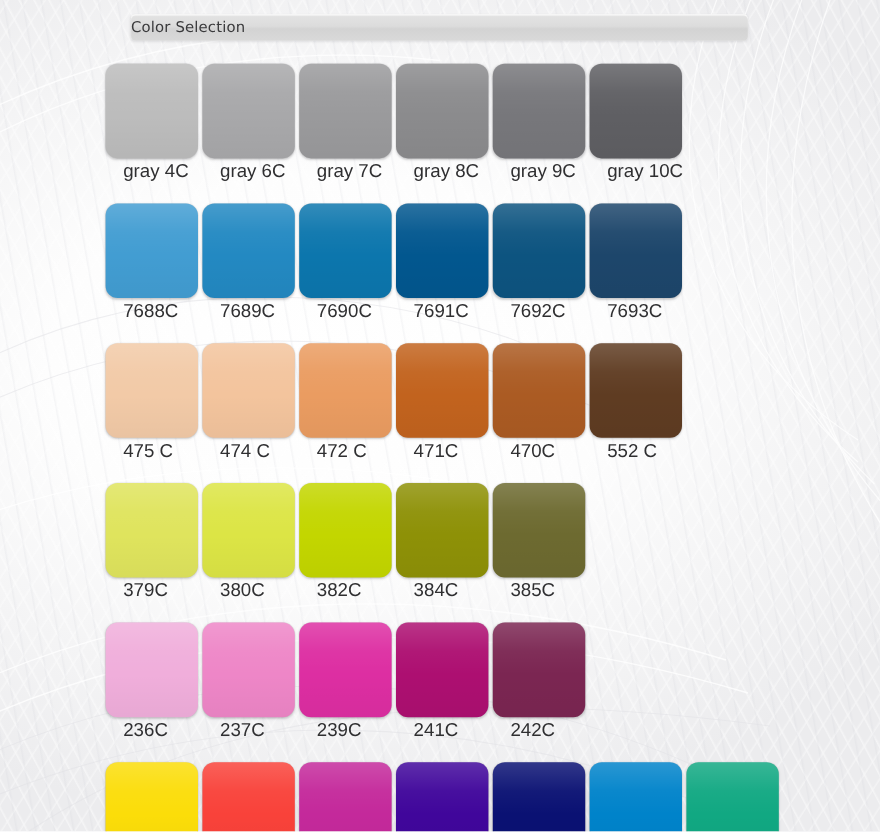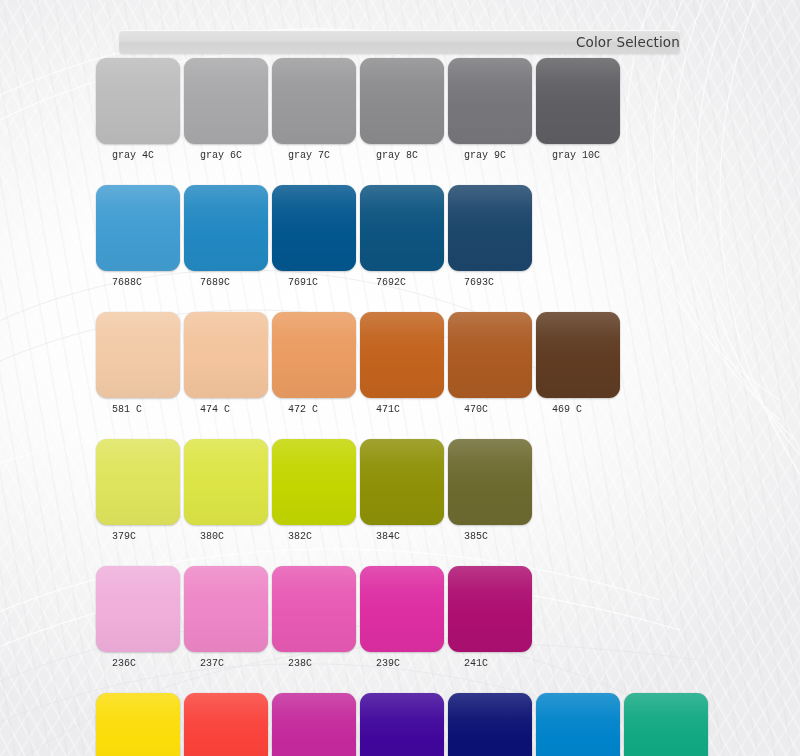--- a/index.html
+++ b/index.html
@@ -50,22 +50,21 @@
     position: absolute;
     left: 119px;
     top: 13px;
     width: 561px;
     height: 24px;
     border-radius: 4px;
     background: linear-gradient(180deg, #e3e3e3 0%, #dcdcdc 45%, #d3d3d3 55%, #d9d9d9 100%);
     box-shadow: 0 1px 1px rgba(255,255,255,.9) inset, 0 1px 2px rgba(120,120,125,.16);
     display: flex;
     align-items: center;
-    justify-content: flex-end;
-    margin-top: 17px;
+    justify-content: flex-start;
   }
   #titlebar .title-text {
     font-family: "DejaVu Sans", sans-serif;
     font-size: 13.5px;
     color: #3a3a3c;
     letter-spacing: .15px;
   }
 
   
   #grid {
@@ -98,22 +97,22 @@
     content: "";
     position: absolute;
     inset: 0;
     border-radius: 11px;
     background: linear-gradient(180deg, rgba(255,255,255,.16) 0%, rgba(255,255,255,.04) 30%, rgba(255,255,255,0) 55%, rgba(0,0,0,.035) 100%);
     pointer-events: none;
   }
   .label {
     margin-top: 5px;
     padding-left: 16px;
-    font-family: Liberation Mono, monospace;
-    font-size: 10px;
+    font-family: Liberation Sans, sans-serif;
+    font-size: 17px;
     color: #2f2f31;
     white-space: nowrap;
     line-height: 14px;
   }
 </style>
 </head>
 <body>
 
 <div id="page">
 
@@ -177,56 +176,60 @@
       <div class="row">
         <div class="cell">
           <div class="swatch" style="background-color: rgb(66, 157, 210);"></div>
           <div class="label">7688C</div>
         </div>
         <div class="cell">
           <div class="swatch" style="background-color: rgb(35, 137, 194);"></div>
           <div class="label">7689C</div>
         </div>
         <div class="cell">
+          <div class="swatch" style="background-color: rgb(12, 118, 173);"></div>
+          <div class="label">7690C</div>
+        </div>
+        <div class="cell">
           <div class="swatch" style="background-color: rgb(2, 87, 143);"></div>
           <div class="label">7691C</div>
         </div>
         <div class="cell">
           <div class="swatch" style="background-color: rgb(13, 84, 128);"></div>
           <div class="label">7692C</div>
         </div>
         <div class="cell">
           <div class="swatch" style="background-color: rgb(29, 70, 107);"></div>
           <div class="label">7693C</div>
         </div>
       </div>
       <div class="row">
         <div class="cell">
           <div class="swatch" style="background-color: rgb(242, 202, 167);"></div>
-          <div class="label">581 C</div>
+          <div class="label">475 C</div>
         </div>
         <div class="cell">
           <div class="swatch" style="background-color: rgb(243, 196, 157);"></div>
           <div class="label">474 C</div>
         </div>
         <div class="cell">
           <div class="swatch" style="background-color: rgb(234, 156, 97);"></div>
           <div class="label">472 C</div>
         </div>
         <div class="cell">
           <div class="swatch" style="background-color: rgb(194, 99, 30);"></div>
           <div class="label">471C</div>
         </div>
         <div class="cell">
           <div class="swatch" style="background-color: rgb(171, 91, 35);"></div>
           <div class="label">470C</div>
         </div>
         <div class="cell">
           <div class="swatch" style="background-color: rgb(95, 60, 34);"></div>
-          <div class="label">469 C</div>
+          <div class="label">552 C</div>
         </div>
       </div>
       <div class="row">
         <div class="cell">
           <div class="swatch" style="background-color: rgb(223, 228, 93);"></div>
           <div class="label">379C</div>
         </div>
         <div class="cell">
           <div class="swatch" style="background-color: rgb(220, 229, 69);"></div>
           <div class="label">380C</div>
@@ -247,31 +250,31 @@
       <div class="row">
         <div class="cell">
           <div class="swatch" style="background-color: rgb(240, 174, 219);"></div>
           <div class="label">236C</div>
         </div>
         <div class="cell">
           <div class="swatch" style="background-color: rgb(238, 134, 199);"></div>
           <div class="label">237C</div>
         </div>
         <div class="cell">
-          <div class="swatch" style="background-color: rgb(231, 90, 180);"></div>
-          <div class="label">238C</div>
-        </div>
-        <div class="cell">
           <div class="swatch" style="background-color: rgb(221, 46, 162);"></div>
           <div class="label">239C</div>
         </div>
         <div class="cell">
           <div class="swatch" style="background-color: rgb(173, 15, 113);"></div>
           <div class="label">241C</div>
         </div>
+        <div class="cell">
+          <div class="swatch" style="background-color: rgb(123, 38, 82);"></div>
+          <div class="label">242C</div>
+        </div>
       </div>
       <div class="row">
         <div class="cell">
           <div class="swatch" style="background-color: rgb(251, 221, 9);"></div>
         </div>
         <div class="cell">
           <div class="swatch" style="background-color: rgb(249, 66, 58);"></div>
         </div>
         <div class="cell">
           <div class="swatch" style="background-color: rgb(196, 41, 155);"></div>

